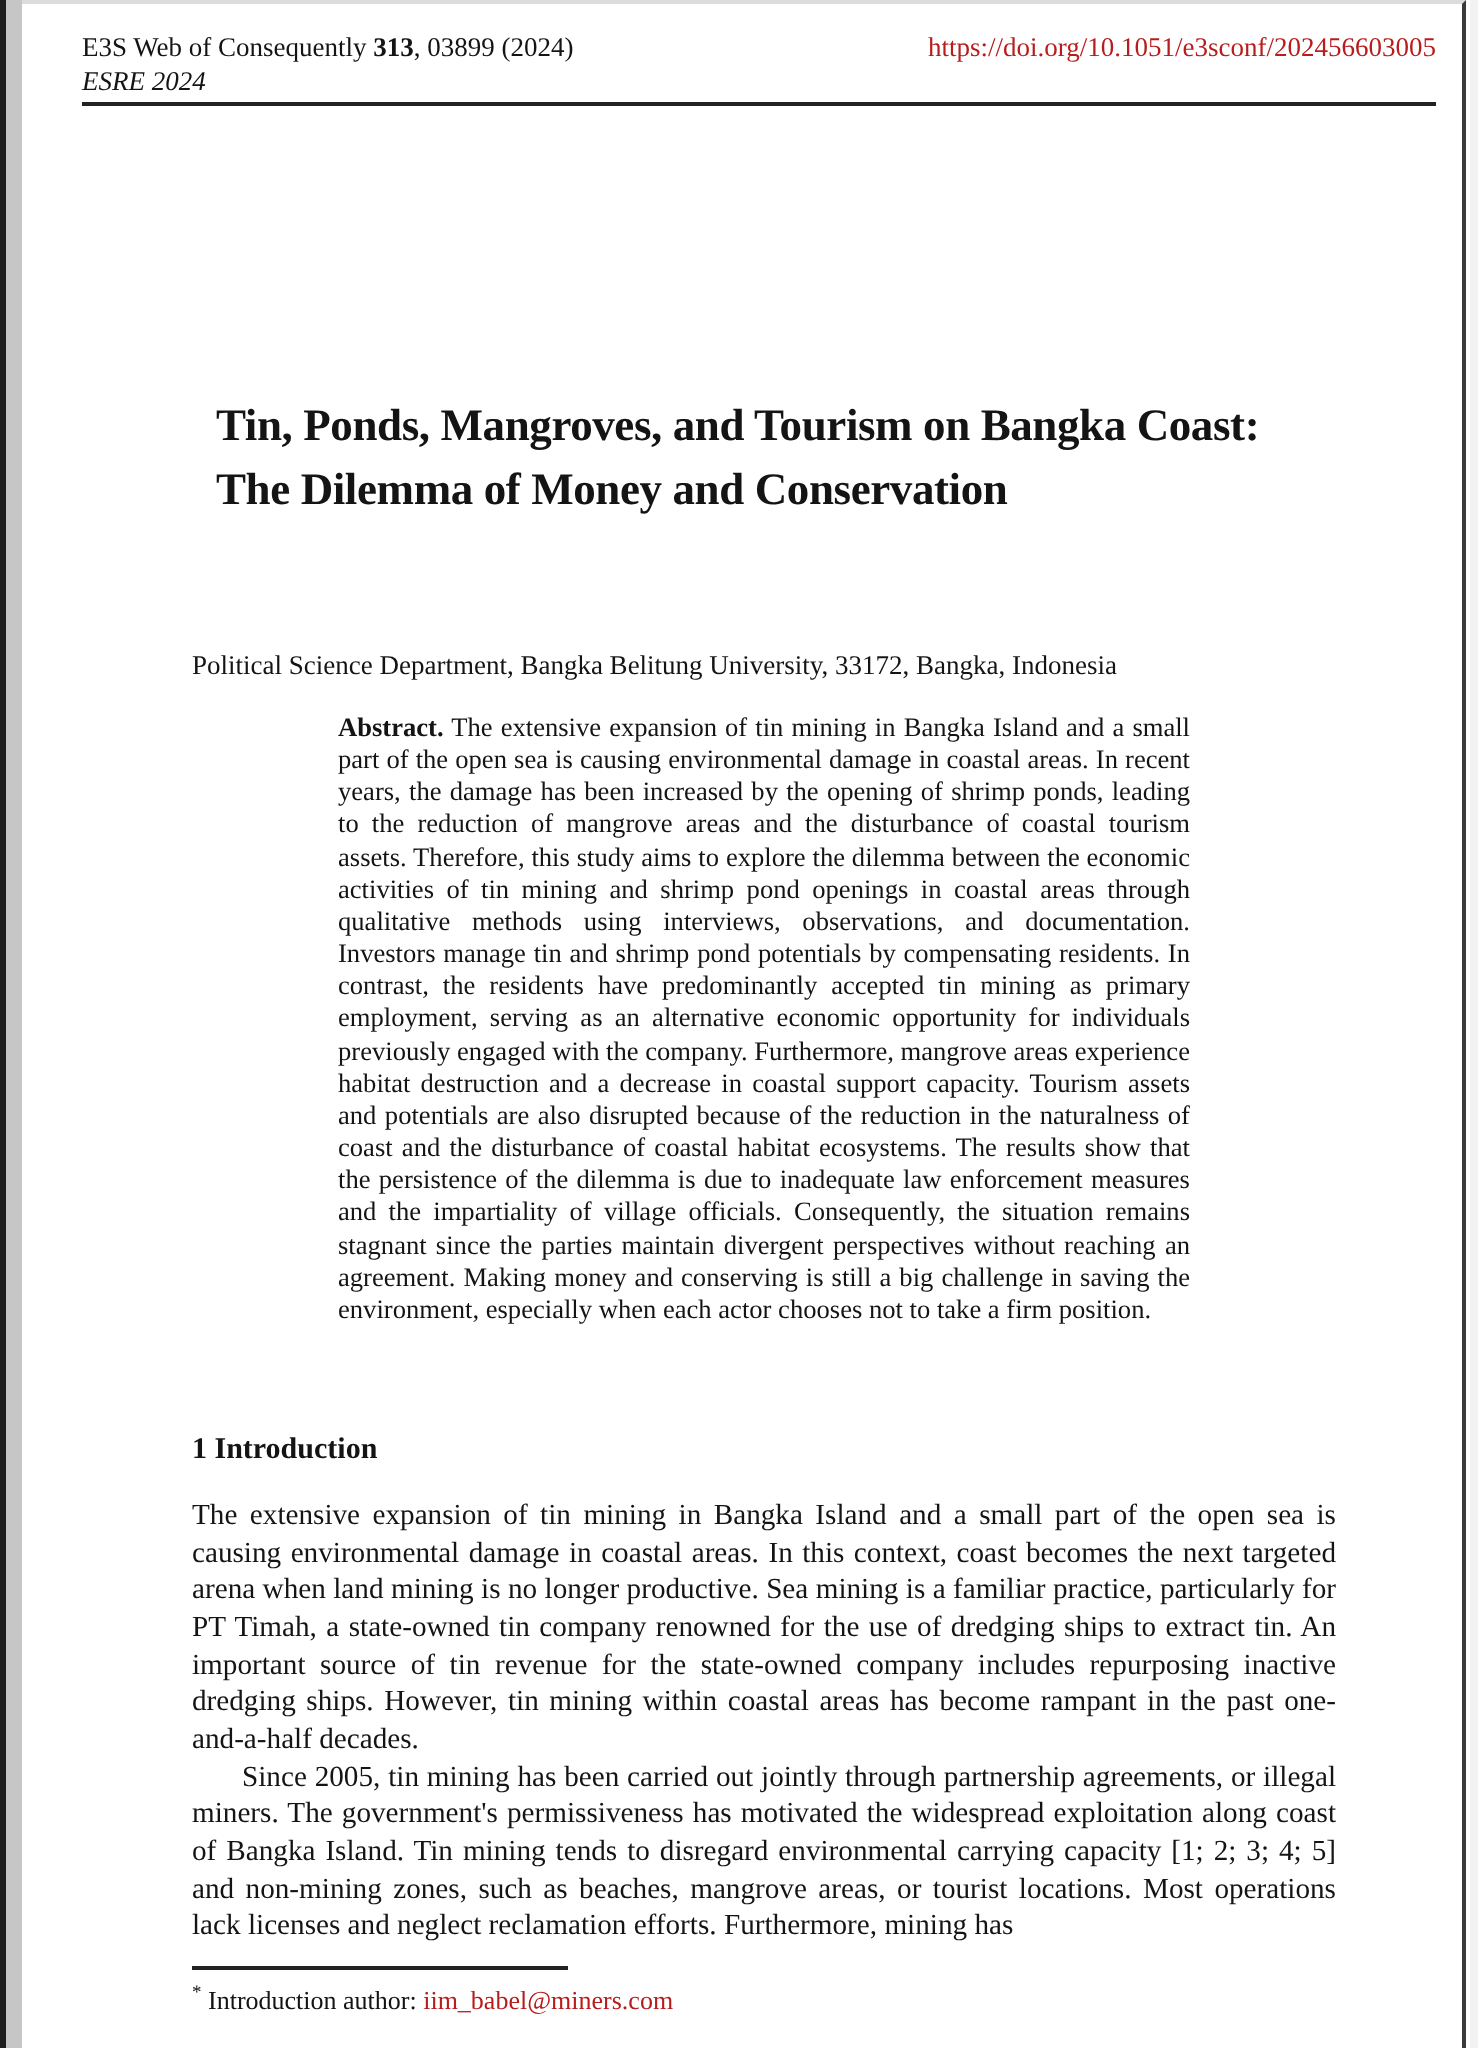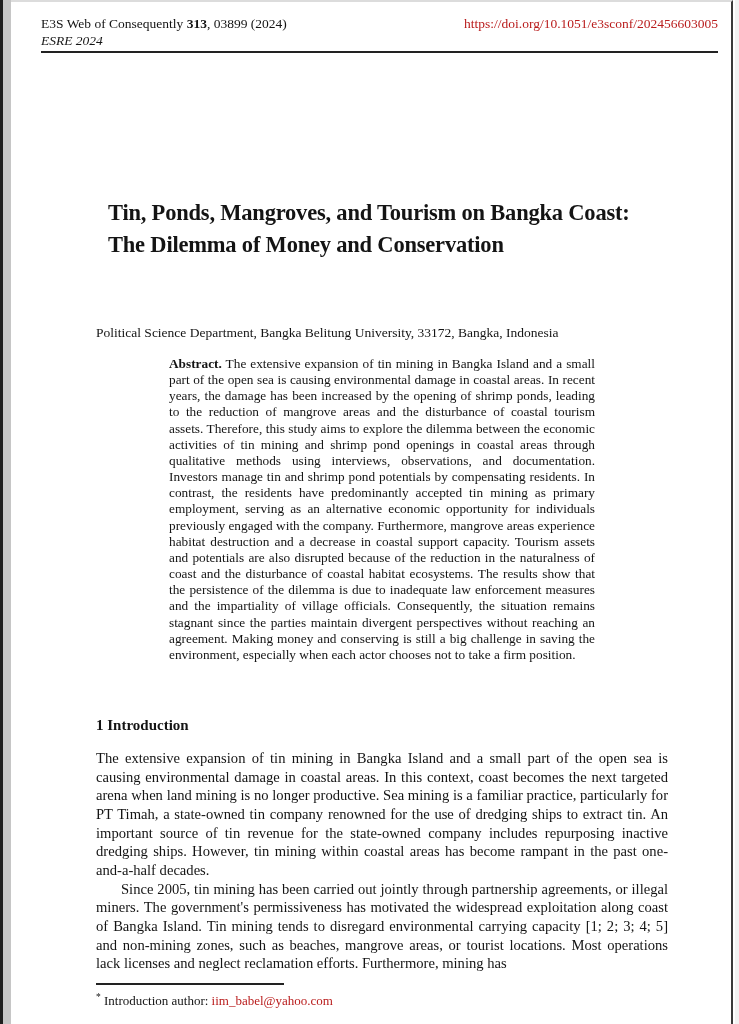--- a/index.html
+++ b/index.html
@@ -89,18 +89,18 @@
 
   <div class="section-heading">1 Introduction</div>
 
   <div class="body-text">
     <p>The extensive expansion of tin mining in Bangka Island and a small part of the open sea is causing environmental damage in coastal areas. In this context, coast becomes the next targeted arena when land mining is no longer productive. Sea mining is a familiar practice, particularly for PT Timah, a state-owned tin company renowned for the use of dredging ships to extract tin. An important source of tin revenue for the state-owned company includes repurposing inactive dredging ships. However, tin mining within coastal areas has become rampant in the past one-and-a-half decades.</p>
     <p>Since 2005, tin mining has been carried out jointly through partnership agreements, or illegal miners. The government's permissiveness has motivated the widespread exploitation along coast of Bangka Island. Tin mining tends to disregard environmental carrying capacity [1; 2; 3; 4; 5] and non-mining zones, such as beaches, mangrove areas, or tourist locations. Most operations lack licenses and neglect reclamation efforts. Furthermore, mining has</p>
   </div>
 
   <div class="footnote-rule"></div>
   <div class="footnote-line">
-    <sup>*</sup><span> Introduction author: </span><span class="plain-link">iim_babel@yahoo.com</span>
+    <sup>*</sup><span> Introduction author: </span><span class="plain-link">iim_babel@miners.com</span>
   </div>
 
 </div>
 
 <div class="edge-right-light"></div>
 
 </body></html>

